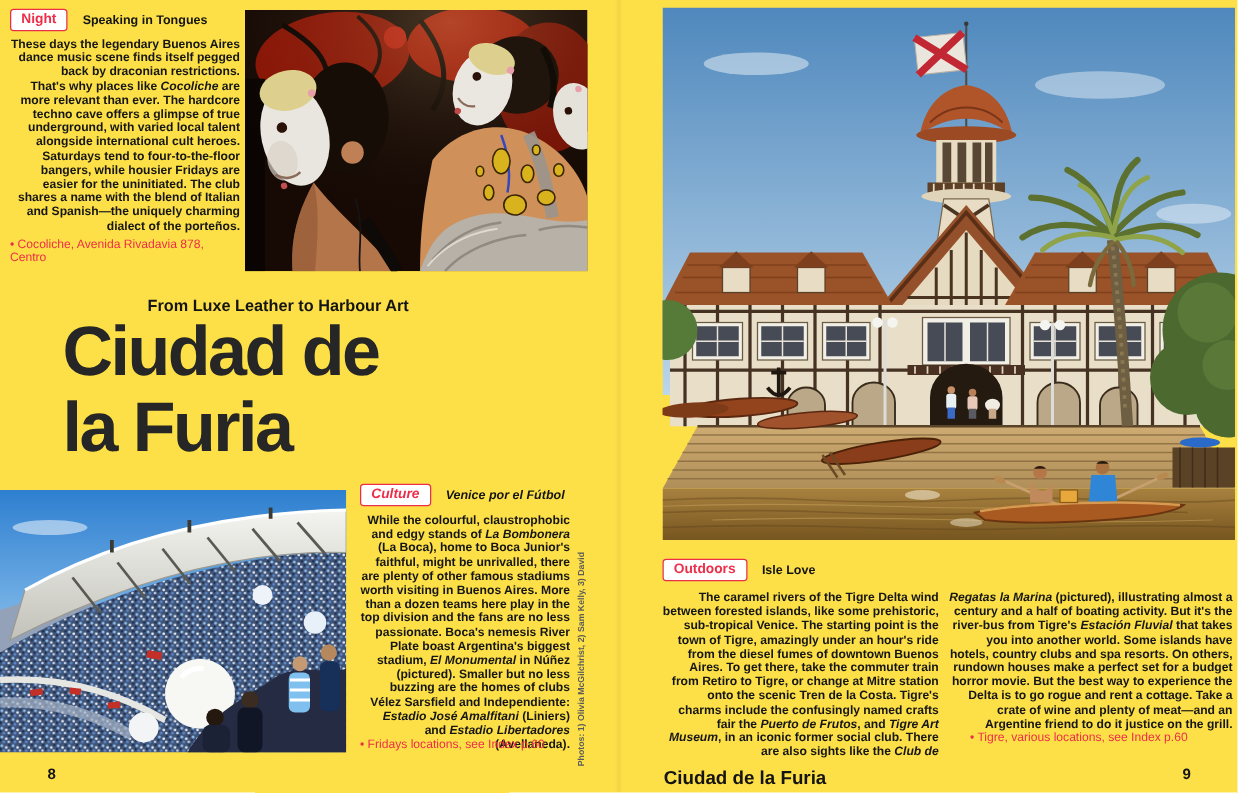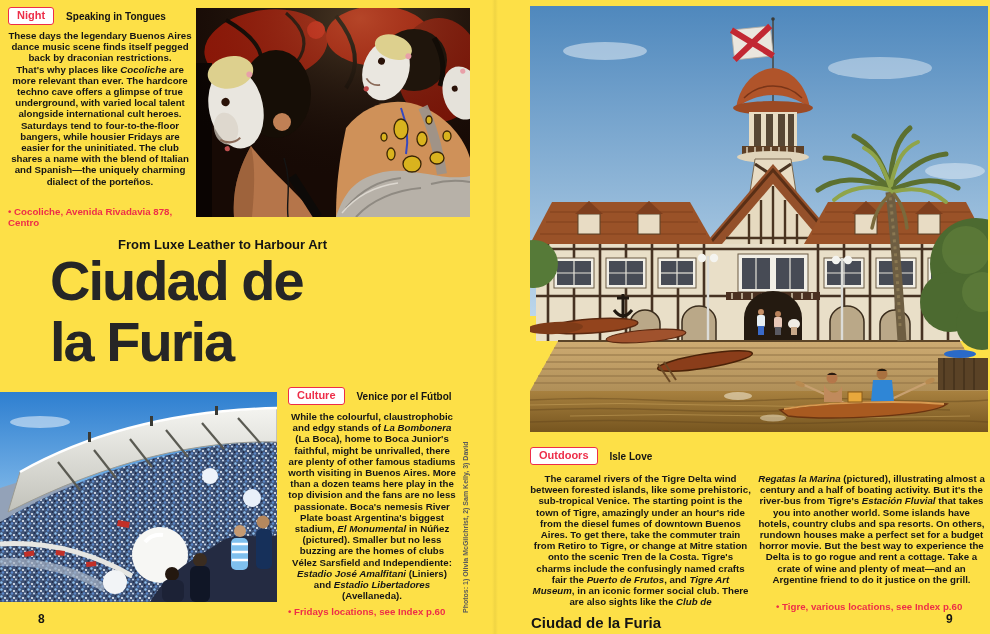--- a/index.html
+++ b/index.html
@@ -3,22 +3,22 @@
 <meta charset="utf-8">
 <style>
   html,body{margin:0;padding:0;background:#ffffff;}
   .spread{position:relative;width:990px;height:634px;background:#fde047;overflow:hidden;
           font-family:"Liberation Sans",sans-serif;color:#1b1b1b;}
   .abs{position:absolute;}
   .tagrow{display:flex;align-items:center;gap:12px;}
   .tag{display:inline-block;border:1.5px solid #ED2E49;color:#ED2E49;font-weight:bold;
        font-size:11px;line-height:13px;padding:1px 8px 2px;border-radius:3px;background:#fff;}
   .sectitle{font-weight:bold;font-size:10px;color:#141414;}
-  .bodytext{font-size:9.7px;line-height:11.2px;font-weight:bold;color:#161616;text-align:center;}
-  .redloc{color:#ED2E49;font-weight:bold;font-size:9.7px;line-height:11.2px;margin-top:16px;}
+  .bodytext{font-size:9.7px;line-height:11.2px;font-weight:bold;color:#161616;text-align:right;}
+  .redloc{color:#ED2E49;font-weight:normal;font-size:9.7px;line-height:11.2px;margin-top:0;}
   .kicker{font-weight:bold;font-size:13px;color:#141414;text-align:center;}
   .bigtitle{font-weight:bold;font-size:56px;line-height:61px;letter-spacing:-2px;
             text-align:left;color:#262626;}
   .credit{writing-mode:vertical-rl;transform:rotate(180deg);font-size:7px;color:#5a5a5a;
           font-weight:bold;white-space:nowrap;}
   .pagenum{font-weight:bold;font-size:12px;color:#141414;}
   .footertitle{font-weight:bold;font-size:15px;color:#141414;}
   .gutter{position:absolute;left:492px;top:0;width:6px;height:634px;
           background:linear-gradient(90deg,rgba(0,0,0,0),rgba(0,0,0,0.05),rgba(0,0,0,0));}
   svg{display:block;}
@@ -173,21 +173,21 @@
       <circle cx="240" cy="139" r="6" fill="#c59a72"></circle>
       <circle cx="263" cy="130" r="6.5" fill="#b5885e"></circle>
       <rect x="256" y="137" width="16" height="40" rx="5" fill="#16305a"></rect>
       <circle cx="200" cy="168" r="7" fill="#3a2c20"></circle>
       <circle cx="172" cy="182" r="7" fill="#24180f"></circle>
       <rect x="190" y="174" width="20" height="36" rx="6" fill="#101626"></rect>
       <rect x="162" y="188" width="22" height="22" rx="6" fill="#1c2236"></rect>
     </svg>
   </div>
 
-  <div class="abs tagrow" style="left:288px;top:387px;">
+  <div class="abs tagrow" style="left:288px;top:387px;font-style:italic;">
     <span class="tag">Culture</span>
     <span class="sectitle">Venice por el Fútbol</span>
   </div>
   <div class="abs bodytext" style="left:288px;top:411px;width:168px;"><span>While the colourful, claustrophobic and edgy stands of </span><span style="font-style: italic;">La Bombonera</span><span> (La Boca), home to Boca Junior's faithful, might be unrivalled, there are plenty of other famous stadiums worth visiting in Buenos Aires. More than a dozen teams here play in the top division and the fans are no less passionate. Boca's nemesis River Plate boast Argentina's biggest stadium, </span><span style="font-style: italic;">El Monumental</span><span> in Núñez (pictured). Smaller but no less buzzing are the homes of clubs Vélez Sarsfield and Independiente: </span><span style="font-style: italic;">Estadio José Amalfitani</span><span> (Liniers) and </span><span style="font-style: italic;">Estadio Libertadores</span><span> (Avellaneda).</span></div>
   <div class="abs redloc" style="left:288px;top:590px;width:168px;">• Fridays locations, see Index p.60</div>
 
   <div class="abs credit" style="left:462px;top:445px;height:168px;">Photos: 1) Olivia McGilchrist, 2) Sam Kelly, 3) David</div>
 
   <div class="gutter"></div>
 

